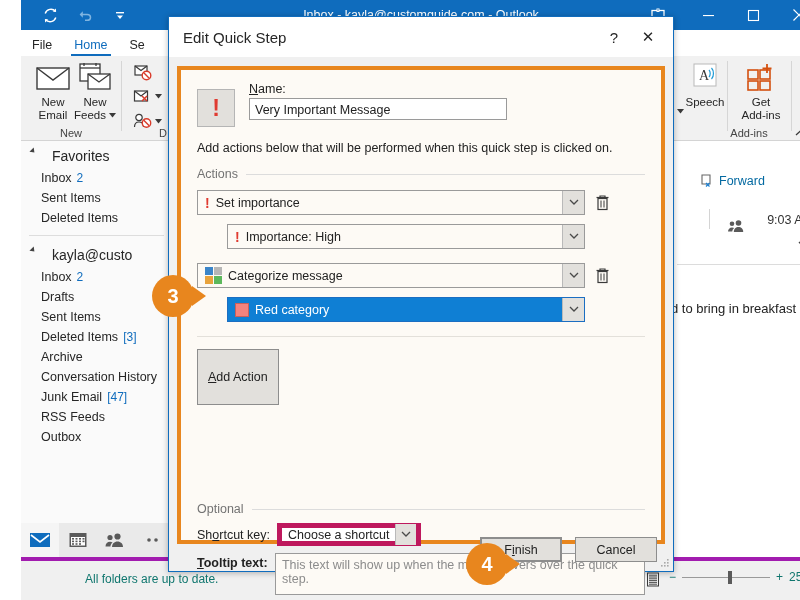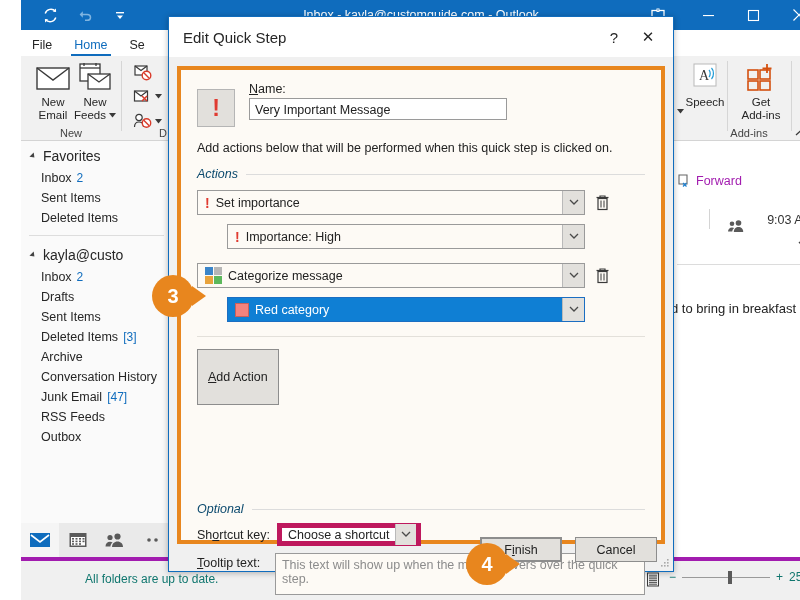--- a/index.html
+++ b/index.html
@@ -54,41 +54,41 @@
   .bigbtn .ic { height: 36px; display: flex; align-items: center; justify-content: center; }
   .smallbtn { position: absolute; display: flex; align-items: center; gap: 3px; }
   .collapse-ribbon { position: absolute; right: 6px; bottom: 4px; font-size: 11px; color: #444; }
 
   
   .folderpane {
     position: absolute; top: 141px; left: 0; width: 152px; height: 382px;
     background: #fafafa; font-size: 12.5px; color: #262626;
     border-right: 1px solid #d9d9d9;
   }
-  .fp-head { padding: 7px 0 4px 10px; font-size: 14px; display: flex; align-items: center; gap: 7px; }
+  .fp-head { padding: 7px 0 4px 10px; font-size: 14px; display: flex; align-items: flex-start; gap: 16px; }
   .fp-item { padding: 3px 0 3px 20px; display: flex; align-items: center; gap: 5px; }
   .fp-count { color: #0f6cbd; font-size: 12px; }
   .fp-sep { height: 1px; background: #dddddd; margin: 7px 8px 4px 8px; }
   .tri { width: 0; height: 0; border-left: 4px solid #444; border-top: 3.5px solid transparent;
          border-bottom: 3.5px solid transparent; transform: rotate(45deg); margin-right: 1px;}
 
   
   .navbar {
     position: absolute; top: 523px; left: 0; width: 152px; height: 34px;
     background: #eaeaea; display: flex; align-items: center; border-right: 1px solid #d9d9d9;
   }
   .navbtn { width: 38px; height: 34px; display: flex; align-items: center; justify-content: center; }
   .navbtn.active { background: #f5f5f5; }
 
   
   .msglist { position: absolute; top: 141px; left: 152px; width: 497px; height: 416px; background: #fff; }
   .readpane { position: absolute; top: 141px; left: 649px; width: 151px; height: 416px; background: #fff;
               border-left: 1px solid #cfcfcf; font-size: 12.5px; color: #333; }
   .rp-forward { position: absolute; top: 33px; left: 6px; display: flex; align-items: flex-end; gap: 4px;
-                color: #a21caf; font-size: 12.5px; }
+                color: #0369a1; font-size: 12.5px; padding-left: 23px; }
   .rp-meta { position: absolute; top: 72px; left: 0; width: 151px; height: 26px; display: flex;
              align-items: center; }
   .rp-vline { position: absolute; left: 38px; top: 68px; width: 1px; height: 20px; background: #d4d4d4; }
   .rp-time { position: absolute; right: 8px; top: 72px; font-size: 12.5px; color: #333; }
   .rp-chev { position: absolute; right: 10px; top: 100px; }
   .rp-rule { position: absolute; top: 123px; left: 6px; width: 140px; height: 1px; background: #dcdcdc; }
   .rp-body { position: absolute; top: 160px; left: 0; width: 151px; font-size: 13px; color: #222; }
 
   
   .statusbar {
@@ -132,21 +132,21 @@
     font-size: 23px; color: #e03b31; font-weight: bold; margin-top: 7px;
   }
   .name-label { font-size: 12.5px; color: #222; }
   .name-label u { text-decoration: underline; }
   .name-input {
     width: 258px; height: 22px; background: #fff; border: 1px solid #9a9a9a;
     font-size: 12.5px; color: #222; padding: 2px 5px; margin-top: 2px; line-height: 18px;
   }
   .hint { font-size: 12.5px; color: #222; margin-top: 14px; }
   .legend { display: flex; align-items: center; gap: 8px; margin-top: 12px; }
-  .legend span { font-size: 12.5px; color: #0c4a6e; font-style: italic; }
+  .legend span { font-size: 12.5px; color: #737373; }
   .legend .line { flex: 1; height: 1px; background: #dcdcdc; }
 
   .action-row { display: flex; align-items: center; gap: 8px; margin-top: 9px; }
   .combo {
     height: 25px; background: #fdfaf5; border: 1px solid #9a9a9a;
     display: flex; align-items: center; font-size: 12.5px; color: #222;
   }
   .combo .lbl { flex: 1; padding-left: 7px; display: flex; align-items: center; gap: 6px; }
   .combo .arrow {
     width: 22px; height: 23px; background: #e2e0dc; border-left: 1px solid #b9b9b9;
@@ -673,21 +673,21 @@
             <span class="sv">Choose a shortcut</span>
             <span class="arrow">
               <svg width="10" height="7" viewBox="0 0 10 7">
                   <path d="M1 1l4 4 4-4" stroke="#4a4a4a" stroke-width="1.3" fill="none"></path>
                 </svg>
             </span>
           </div>
         </div>
 
         <div class="opt-row" style="align-items:flex-start;">
-          <div class="opt-label" style="padding-top:3px;">
+          <div class="opt-label" style="padding-top:3px;font-weight:bold;">
             <u>T</u><span>ooltip text:</span>
           </div>
           <div class="tooltip-box">This text will show up when the mouse hovers over the quick step.</div>
         </div>
 
       </div>
     </div>
 
     <div class="dlg-footer">
       <div class="foot-btn finish">

